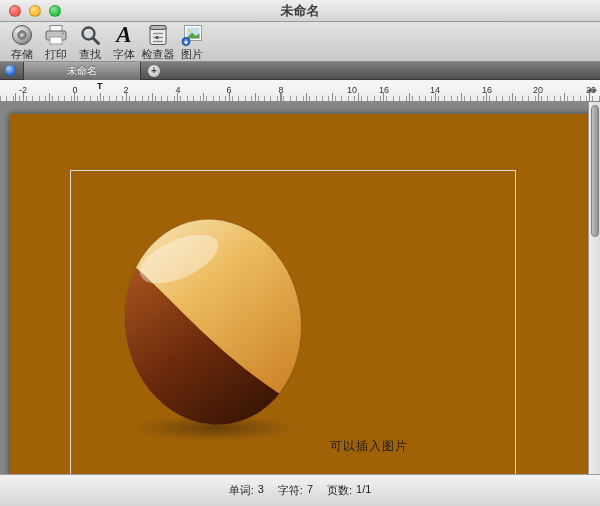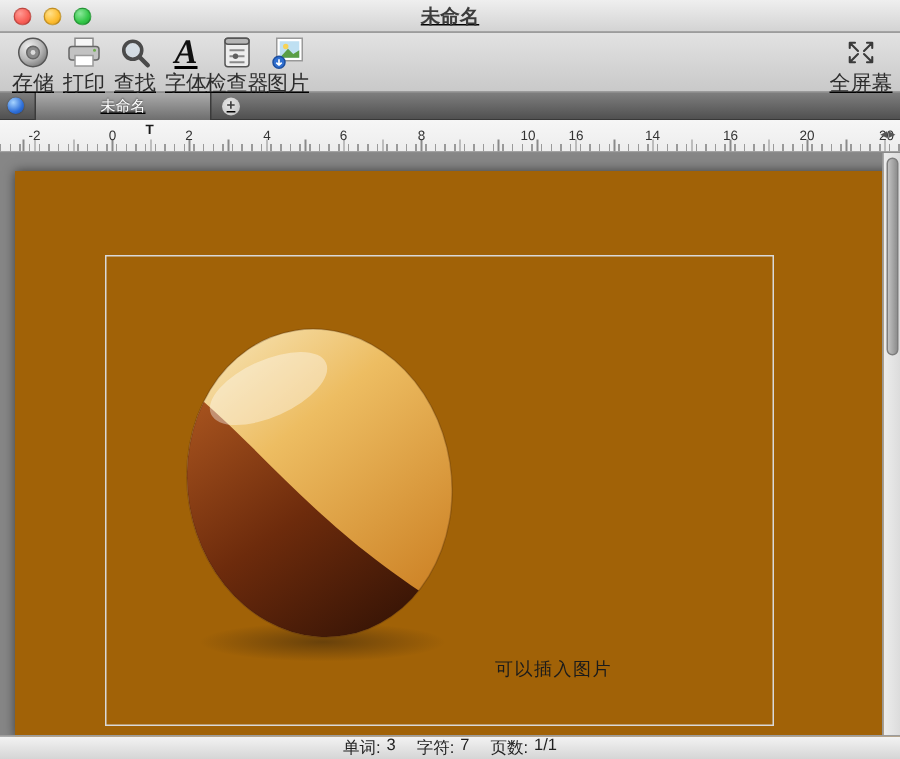--- a/index.html
+++ b/index.html
@@ -1,34 +1,34 @@
 <!DOCTYPE html>
 <html><head>
 <meta charset="utf-8">
 <style>
   * { box-sizing: border-box; margin: 0; padding: 0; }
   html,body { width:600px; height:506px; }
   body { font-family: "Liberation Sans", "DejaVu Sans", sans-serif; -webkit-font-smoothing: antialiased; }
 
-  .window { position:relative; width:600px; height:506px; overflow:hidden; background:#868686;text-decoration:underline; }
+  .window { position:relative; width:600px; height:506px; overflow:hidden; background:#868686; }
 
   
   .titlebar { position:relative; height:22px; background:linear-gradient(#efefef,#d3d3d3); border-bottom:1px solid #9c9c9c; display:flex; align-items:center; justify-content:center; }
   .traffic { position:absolute; left:9px; top:5px; display:flex; gap:8px; }
   .light { width:12px; height:12px; border-radius:50%; border:1px solid rgba(0,0,0,0.2); }
   .light.close { background:radial-gradient(circle at 35% 30%, #ff9a93, #f95f57 60%, #d94840); }
   .light.min { background:radial-gradient(circle at 35% 30%, #ffe08a, #fdbc2f 60%, #dd9e1e); }
   .light.zoom { background:radial-gradient(circle at 35% 30%, #8ae89a, #33c748 60%, #23a135); }
   .win-title { font-size:13px; font-weight:bold; color:#3c3c3c; }
 
   
   .toolbar { height:40px; background:linear-gradient(#e2e2e2,#c9c9c9); border-bottom:1px solid #8d8d8d; display:flex; align-items:flex-start; padding:1px 6px 0 6px; }
   .tb-item { width:32px; margin-right:2px; display:flex; flex-direction:column; align-items:center; cursor:default; }
   .tb-item .icon-box { height:24px; display:flex; align-items:center; justify-content:center; }
-  .tb-label { font-size:14px; color:#2e2e2e; margin-top:0px; white-space:nowrap; }
+  .tb-label { font-size:11px; color:#2e2e2e; margin-top:0px; white-space:nowrap; }
   .tb-spacer { flex:1; }
   .font-glyph { font-family:"Liberation Serif","DejaVu Serif",serif; font-size:23px; font-weight:bold; font-style:italic; color:#101010; line-height:24px; }
 
   
   .tabbar { height:18px; background:linear-gradient(#7e7e7e,#515151); border-bottom:1px solid #383838; display:flex; align-items:center; }
   .doc-orb { width:11px; height:11px; border-radius:50%; margin:0 7px 0 5px; background:radial-gradient(circle at 35% 30%, #a6d4ff, #2e6fd9 60%, #194a9d); box-shadow:0 0 1px rgba(0,0,0,.6); }
   .tab { height:18px; width:118px; background:linear-gradient(#ababab,#6e6e6e); border-left:1px solid #3a3a3a; border-right:1px solid #3a3a3a; display:flex; align-items:center; justify-content:center; }
   .tab-label { color:#ffffff; font-size:10px; text-shadow:0 -1px 1px rgba(0,0,0,.45); }
   .add-tab { width:12px; height:12px; margin-left:7px; border-radius:50%; background:radial-gradient(circle at 40% 35%, #e8e8e8, #bdbdbd); color:#3f3f3f; font-size:10px; font-weight:bold; line-height:11px; text-align:center; cursor:default; }
 
@@ -46,21 +46,21 @@
   .docarea { position:absolute; top:102px; left:0; right:0; bottom:16px; background:#868686; }
   .page { position:absolute; left:10px; top:12px; width:596px; bottom:-2px; background:#a16207; box-shadow:0 0 7px rgba(0,0,0,.55); }
   .marginguide { position:absolute; left:60px; top:56px; width:446px; height:314px; border:1px solid #d9d9d9; }
   .bean { position:absolute; left:105px; top:100px; width:200px; height:230px; }
   .caption { position:absolute; left:320px; top:324px; font-size:12px; color:#1b1b1b; letter-spacing:1px; }
 
   .scrollbar { position:absolute; right:0; top:0; bottom:0; width:12px; background:linear-gradient(to right,#ededed,#dcdcdc); border-left:1px solid #979797; }
   .scroll-thumb { position:absolute; left:2px; top:3px; width:8px; height:132px; border-radius:4px; background:linear-gradient(to right,#c2c2c2,#8e8e8e); border:1px solid #7e7e7e; }
 
   
-  .statusbar { position:absolute; left:0; right:0; bottom:0; height:16px; background:linear-gradient(#f3f3f3,#d5d5d5); border-top:1px solid #9c9c9c; display:flex; align-items:center; justify-content:center; gap:14px; font-size:11px; color:#1e1e1e; }
+  .statusbar { position:absolute; left:0; right:0; bottom:0; height:32px; background:linear-gradient(#f3f3f3,#d5d5d5); border-top:1px solid #9c9c9c; display:flex; align-items:center; justify-content:center; gap:14px; font-size:11px; color:#1e1e1e; }
   .seg { display:flex; gap:4px; white-space:nowrap; }
 </style>
 </head>
 <body>
 
 <div class="window">
 
   <div class="titlebar">
     <div class="traffic">
       <div class="light close"></div>
@@ -142,33 +142,20 @@
           <path d="M6.5 14.5 L12 8.5 L15.5 12 L19.5 9.5 L19.5 14.5 Z" fill="#5a9e46"></path>
           <circle cx="6" cy="17.5" r="4" fill="#2f6fd0" stroke="#1d4f9e"></circle>
           <path d="M6 15.5 v4 M6 19.5 l-1.8 -1.8 M6 19.5 l1.8 -1.8" stroke="#ffffff" stroke-width="1.1" fill="none"></path>
         </svg>
       </div>
       <span class="tb-label">图片</span>
     </div>
 
     <div class="tb-spacer"></div>
 
-    <div class="tb-item" style="width:40px;margin-right:0;">
-      <div class="icon-box">
-        <svg width="22" height="18" viewBox="0 0 22 18">
-          <g stroke="#3a3a3a" stroke-width="1.4" fill="none" stroke-linecap="round">
-            <path d="M9 8 L3.5 2.5 M3.5 2.5 L3.5 6 M3.5 2.5 L7 2.5"></path>
-            <path d="M13 8 L18.5 2.5 M18.5 2.5 L15 2.5 M18.5 2.5 L18.5 6"></path>
-            <path d="M9 10 L3.5 15.5 M3.5 15.5 L3.5 12 M3.5 15.5 L7 15.5"></path>
-            <path d="M13 10 L18.5 15.5 M18.5 15.5 L15 15.5 M18.5 15.5 L18.5 12"></path>
-          </g>
-        </svg>
-      </div>
-      <span class="tb-label">全屏幕</span>
-    </div>
   </div>
 
   <div class="tabbar">
     <div class="doc-orb"></div>
     <div class="tab">
       <span class="tab-label">未命名</span>
     </div>
     <div class="add-tab">+</div>
   </div>
 

